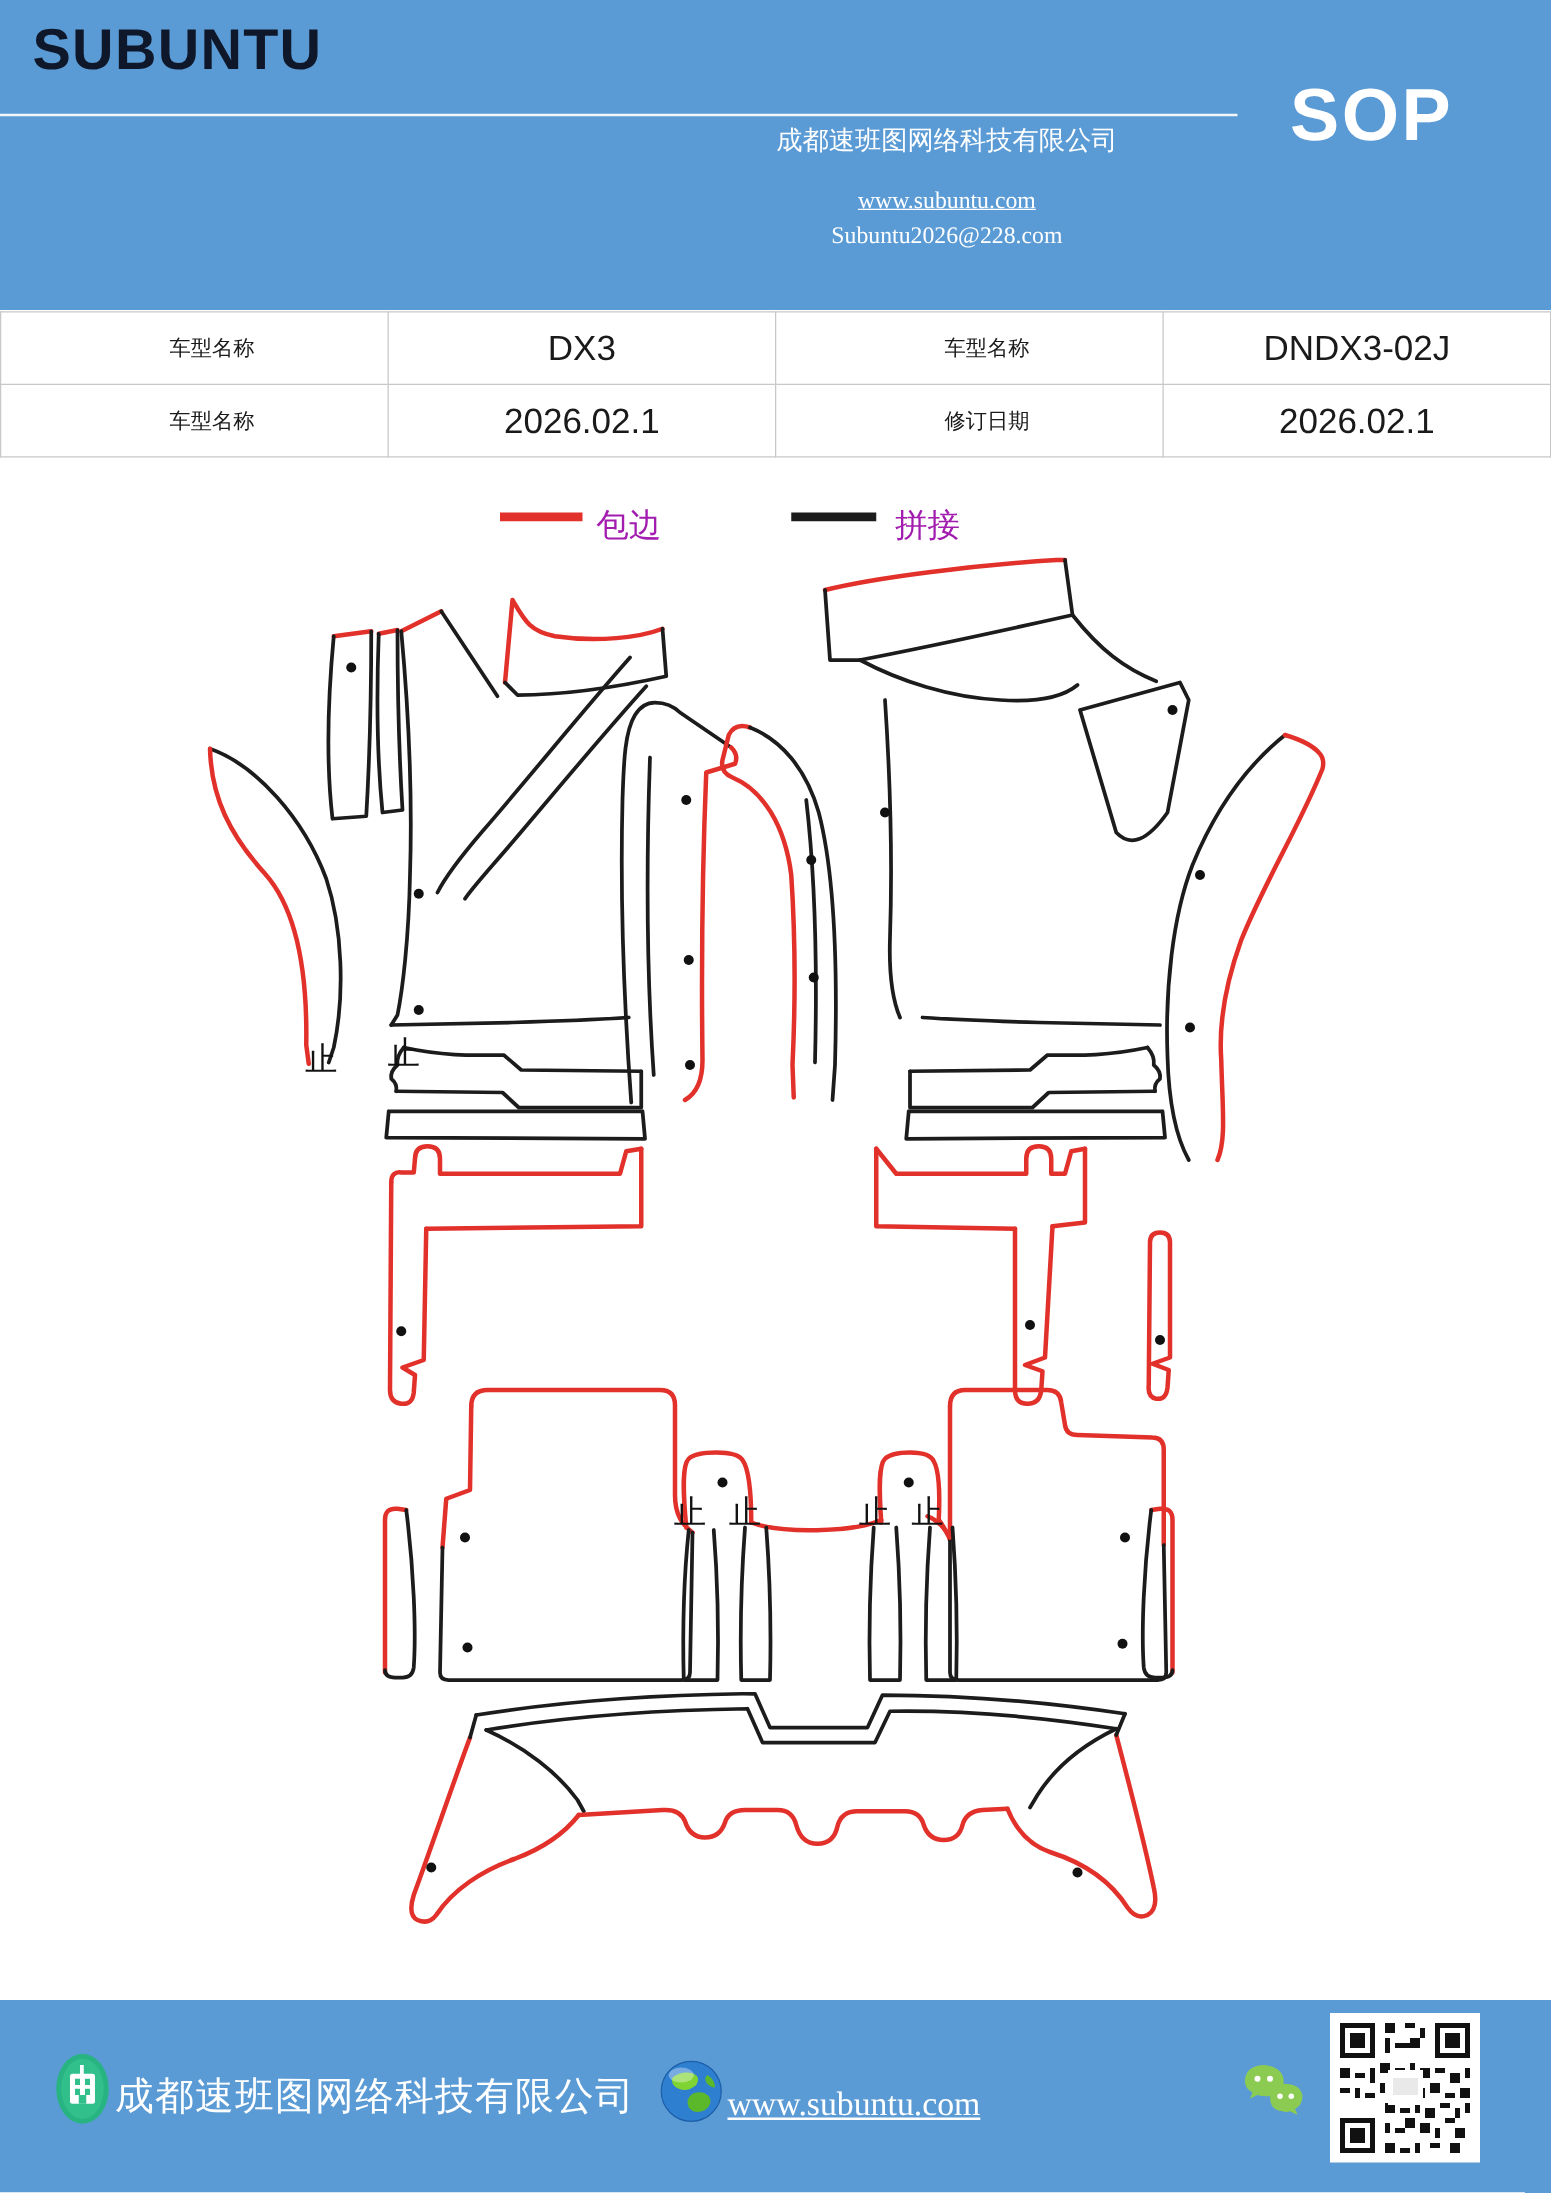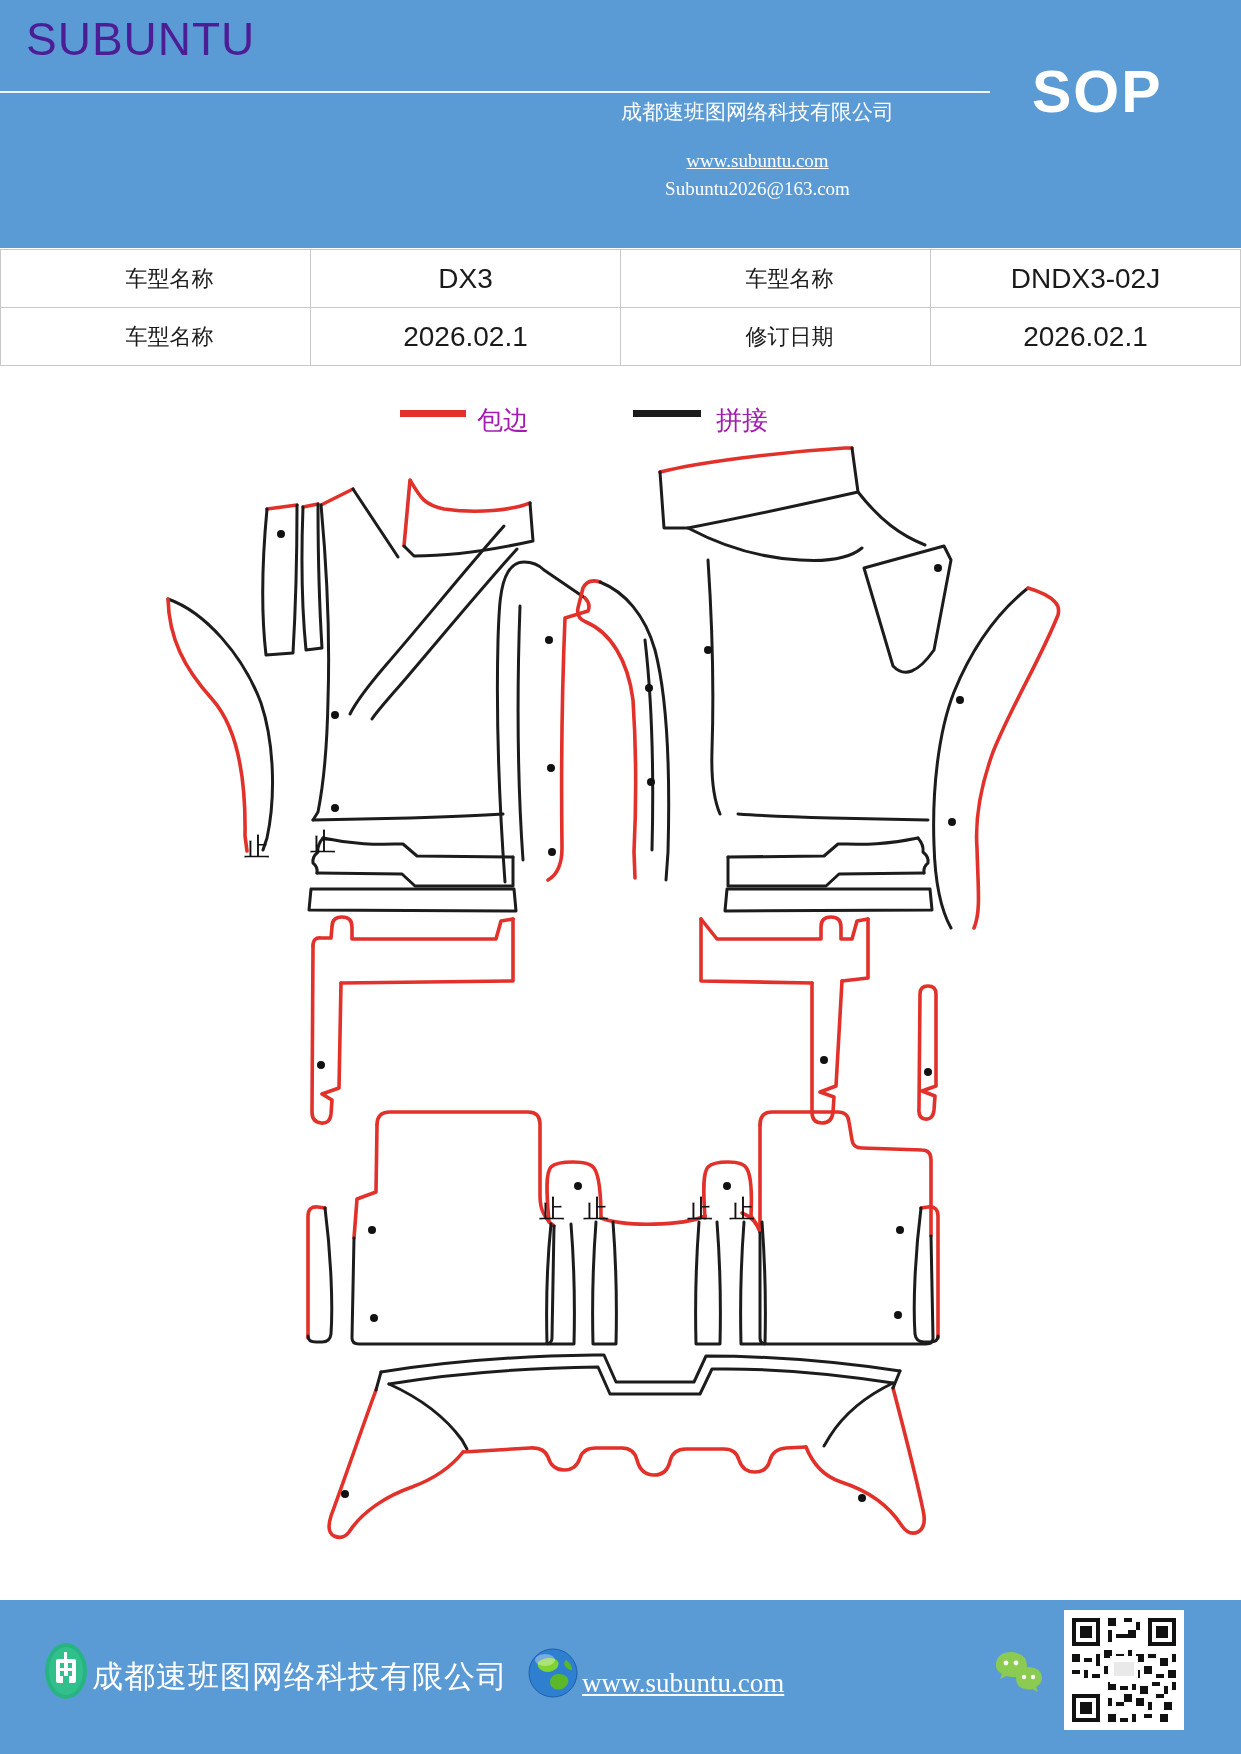--- a/index.html
+++ b/index.html
@@ -1,39 +1,39 @@
 <!DOCTYPE html>
 <html><head>
 <meta charset="utf-8">
 <style>
   * { margin:0; padding:0; box-sizing:border-box; }
   body { background:#ffffff; font-family:"Liberation Sans", sans-serif; }
   .page { position:relative; width:1241px; height:1754px; background:#fff; overflow:hidden; }
 
   
   .header { position:absolute; left:0; top:0; width:1241px; height:248px; background:#5b9bd5; }
-  .brand { position:absolute; left:26px; top:12px; color:#4c1d95; font-size:46px; font-weight:normal;
+  .brand { position:absolute; left:26px; top:12px; color:#0f172a; font-size:46px; font-weight:bold;
            letter-spacing:1px; font-family:"Liberation Sans", sans-serif; }
   .header-rule { position:absolute; left:0; top:91px; width:990px; height:2px; background:#f2f6fa; }
   .doc-title { position:absolute; left:28px; top:138px; color:#fff; font-size:37px;
                font-family:"Liberation Serif","DejaVu Serif",serif; letter-spacing:2px; }
   .hdr-company { position:absolute; left:620px; top:98px; width:275px; text-align:center; color:#fff;
                  font-size:21px; font-family:"Liberation Serif","DejaVu Serif",serif; }
   .hdr-url { position:absolute; left:620px; top:150px; width:275px; text-align:center; color:#fff;
              font-size:19px; text-decoration:underline; font-family:"Liberation Serif","DejaVu Serif",serif; cursor:pointer; }
   .hdr-email { position:absolute; left:620px; top:178px; width:275px; text-align:center; color:#fff;
                font-size:19px; font-family:"Liberation Serif","DejaVu Serif",serif; }
   .sop { position:absolute; left:1032px; top:58px; width:200px; color:#fff; font-size:59px; font-weight:bold;
          letter-spacing:2px; font-family:"Liberation Sans", sans-serif; }
 
   
   .info-table { position:absolute; left:0; top:249px; width:1241px; border-collapse:collapse; }
   .info-table td { width:25%; height:58px; border:1px solid #c8c8c8; text-align:center;
                    vertical-align:middle; color:#1a1a1a; }
-  .cell-cn { font-size:22px; font-family:"Liberation Serif","DejaVu Serif",serif;padding-left:28px; }
+  .cell-cn { font-size:17px; font-family:"Liberation Serif","DejaVu Serif",serif;padding-left:28px; }
   .cell-val { font-size:28px; font-family:"Liberation Sans", sans-serif; }
 
   
   .legend-swatch { position:absolute; height:7px; }
   .legend-label { position:absolute; top:403px; font-size:26px; color:#a21caf;
                   font-family:"Liberation Serif","DejaVu Serif",serif; }
 
   
   .diagram { position:absolute; left:0; top:430px; }
   .diagram path { fill:none; stroke-linecap:round; stroke-linejoin:round; }
@@ -52,21 +52,21 @@
 </head>
 <body>
 
 <div class="page">
 
   <div class="header">
     <div class="brand">SUBUNTU</div>
     <div class="header-rule"></div>
     <div class="hdr-company">成都速班图网络科技有限公司</div>
     <div class="hdr-url">www.subuntu.com</div>
-    <div class="hdr-email">Subuntu2026@163.com</div>
+    <div class="hdr-email">Subuntu2026@228.com</div>
     <div class="sop">SOP</div>
   </div>
 
   <table class="info-table">
     <tbody>
         <tr>
       <td class="cell-cn">车型名称</td>
       <td class="cell-val">DX3</td>
       <td class="cell-cn">车型名称</td>
       <td class="cell-val">DNDX3-02J</td>

